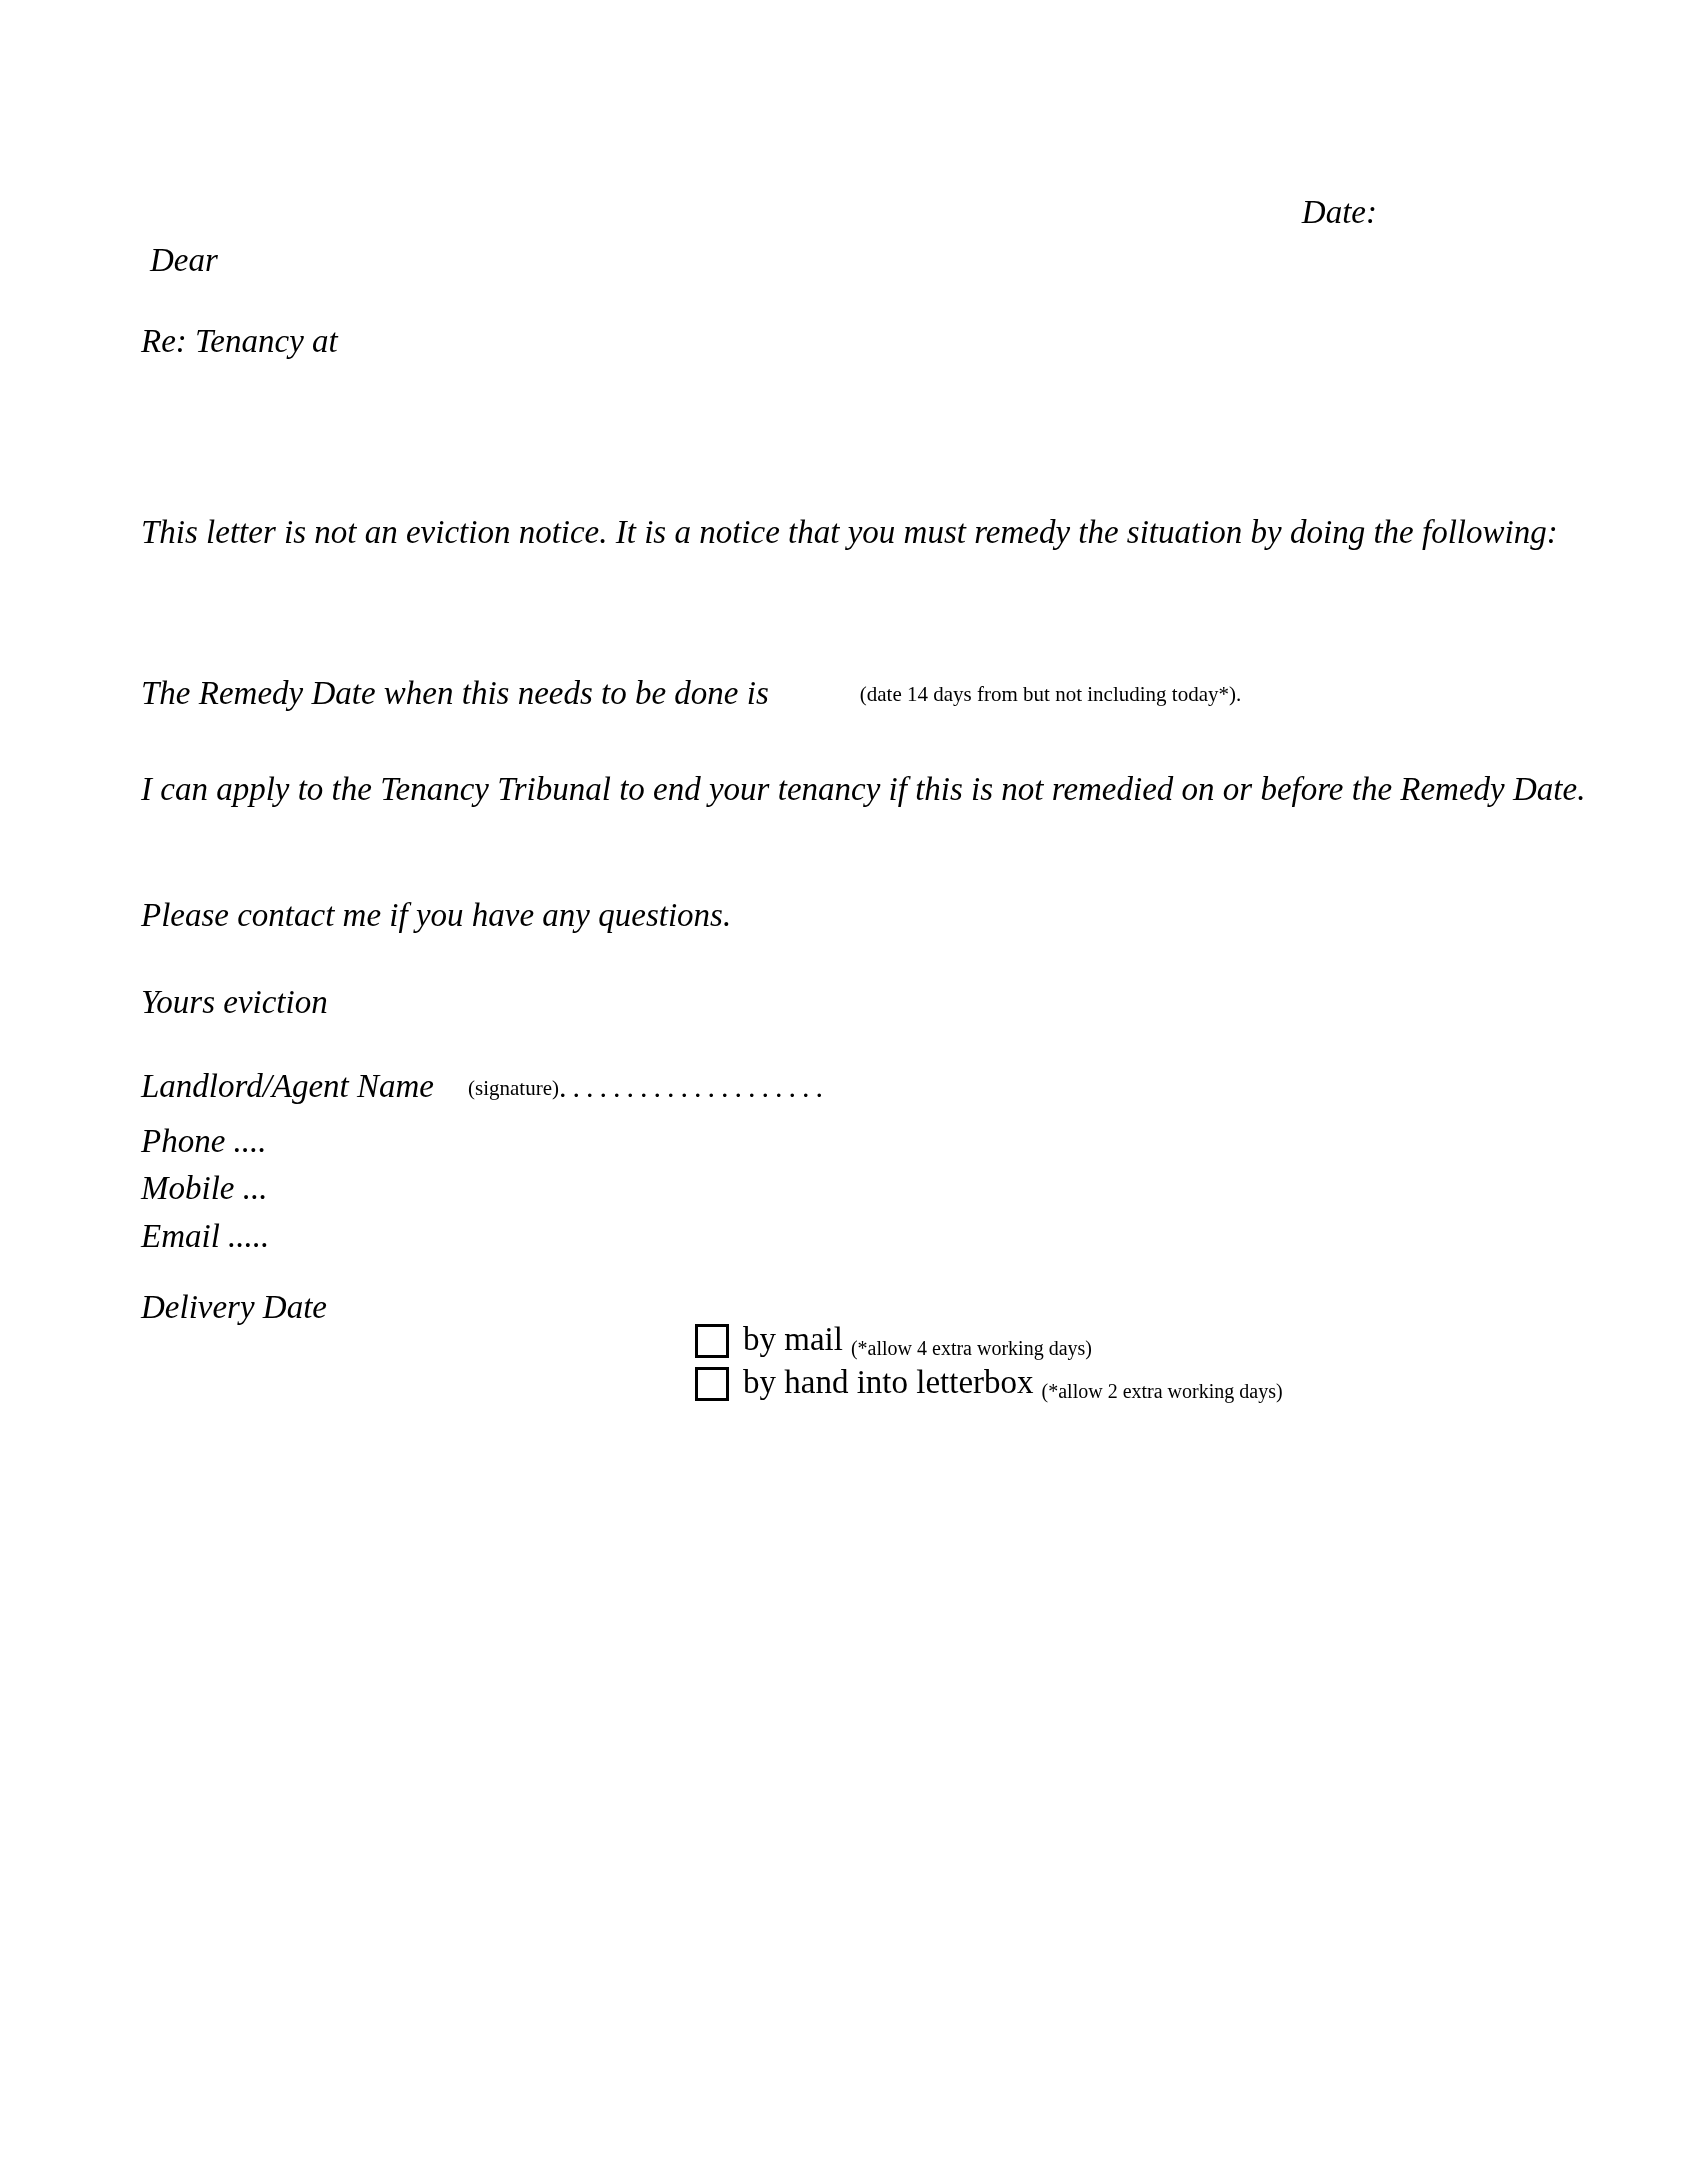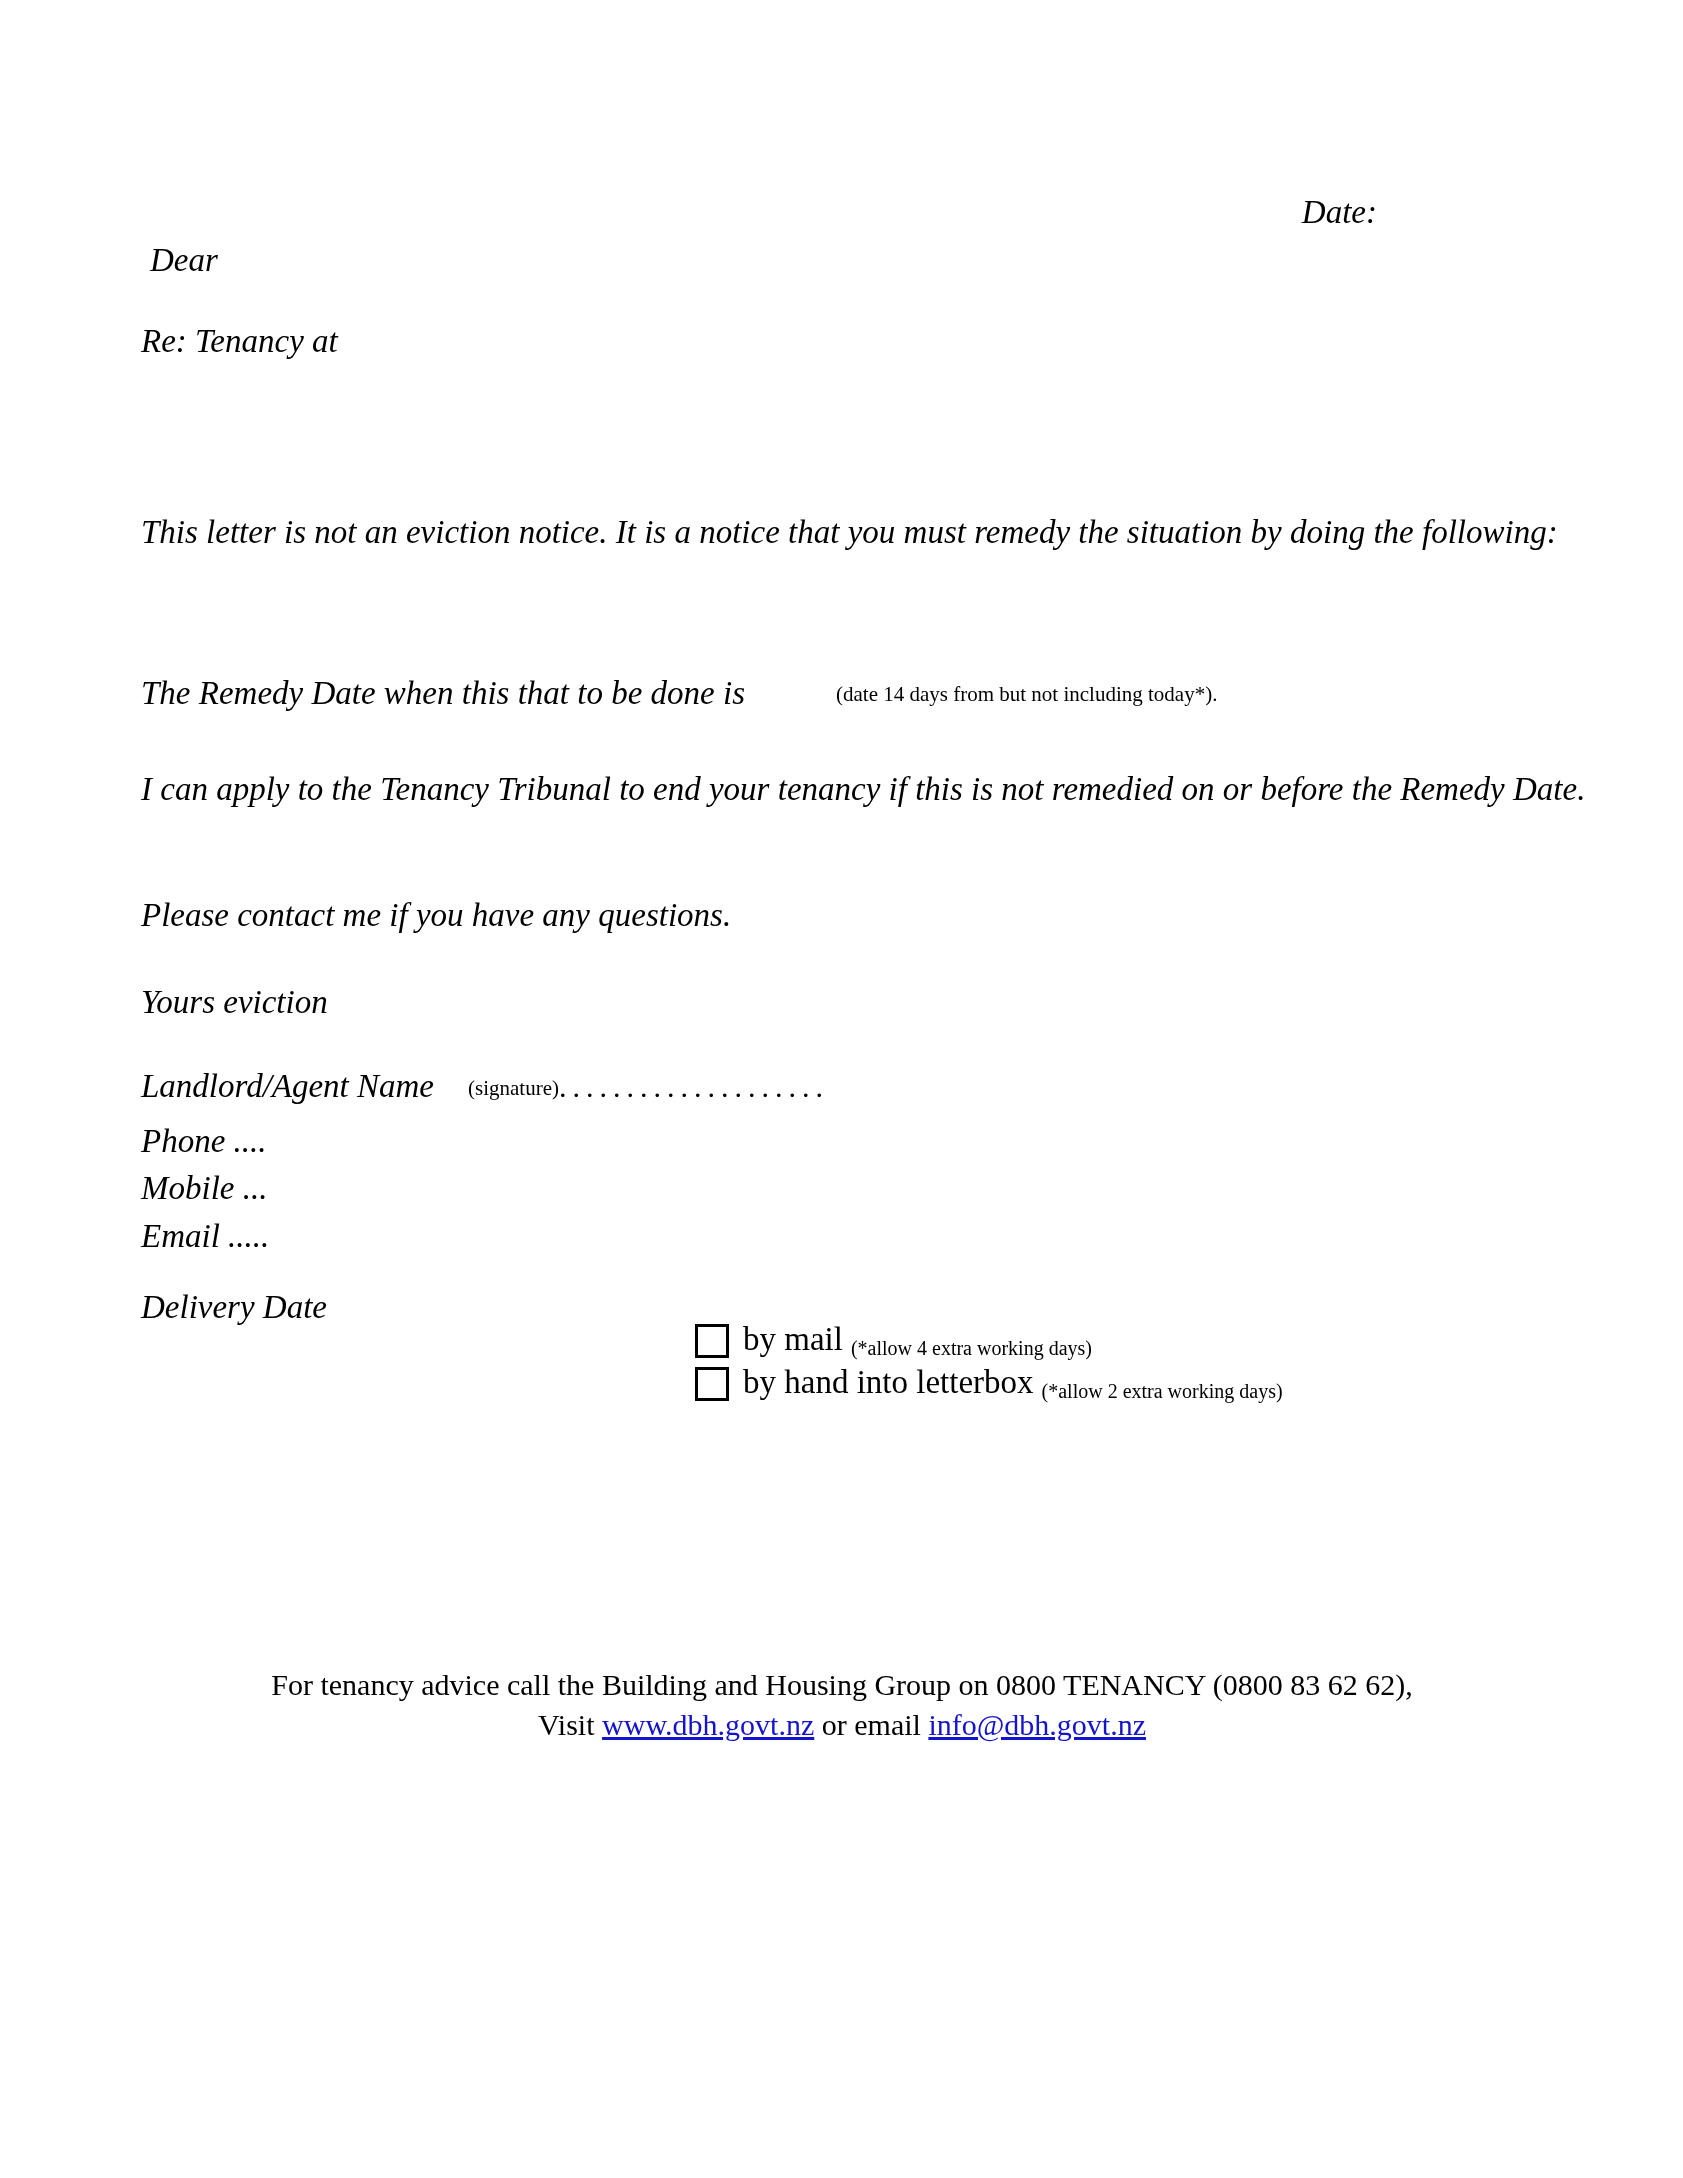--- a/index.html
+++ b/index.html
@@ -185,21 +185,21 @@
   <div class="date-line body-text">Date:</div>
 
   <div class="dear-line body-text">Dear</div>
 
   <div class="re-line body-text">Re:  Tenancy at</div>
 
 
   <div class="para body-text p-noteviction">This letter is not an eviction notice. It is a notice that you must remedy the situation by doing the following:</div>
 
   <div class="remedy-row">
-    <span class="body-text">The Remedy Date when this that to be done is</span><span class="remedy-note small-note">(date 14 days from but not including today*).</span>
+    <span class="body-text">The Remedy Date when this needs to be done is</span><span class="remedy-note small-note">(date 14 days from but not including today*).</span>
   </div>
 
   <div class="para body-text p-tribunal">I can apply to the Tenancy Tribunal to end your tenancy if this is not remedied on or before the Remedy Date.</div>
 
   <div class="para body-text p-questions">Please contact me if you have any questions.</div>
 
   <div class="para body-text p-yours">Yours eviction</div>
 
   <div class="sig-row">
     <span class="sig-name body-text">Landlord/Agent Name</span><span class="sig-note small-note">(signature)</span><span class="sig-dots">....................</span>
@@ -222,19 +222,15 @@
 
     <div class="option-row">
       <span class="checkbox"></span>
       <span class="option-label">by hand into letterbox</span>
       <span class="option-note">(*allow 2 extra working days)</span>
     </div>
 
 
   </div>
 
-  <div class="footer">
-    <div>For tenancy advice call the Building and Housing Group on 0800 TENANCY (0800 83 62 62),</div>
-    <div><span>Visit </span><span class="link">www.dbh.govt.nz</span><span> or email </span><span class="link">info@dbh.govt.nz</span></div>
-  </div>
 
 </div>
 
 
 </body></html>

